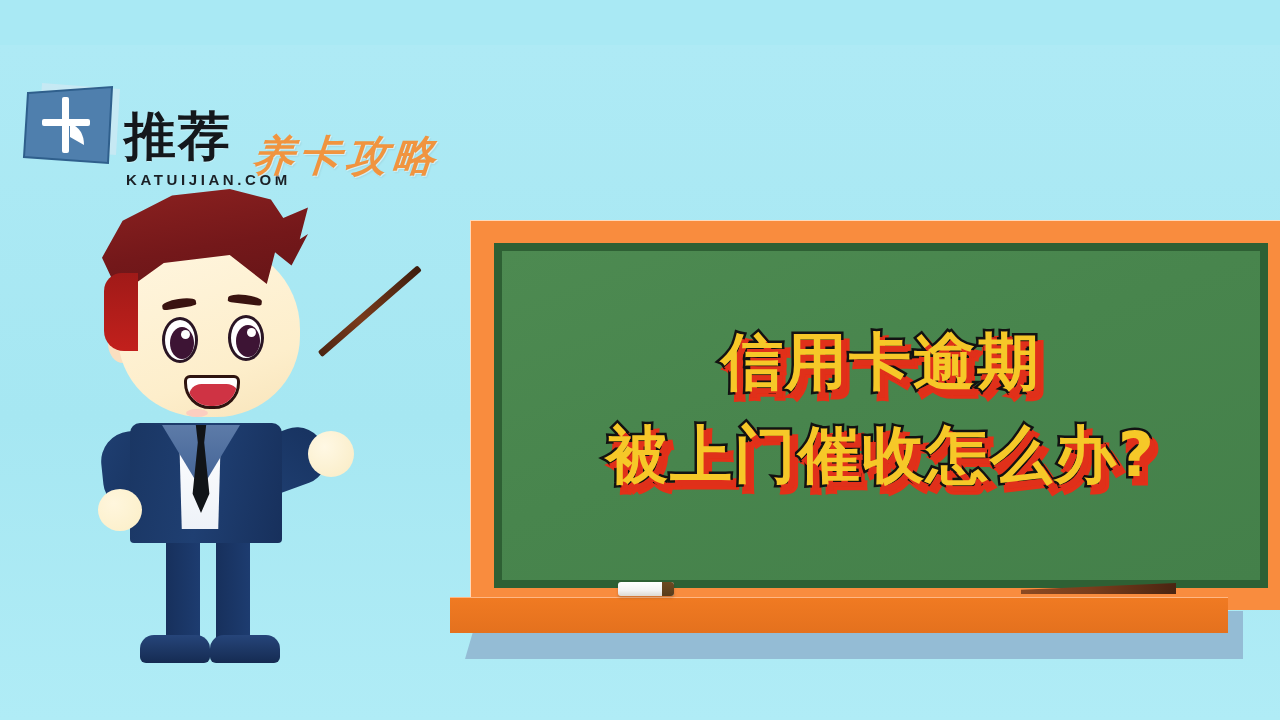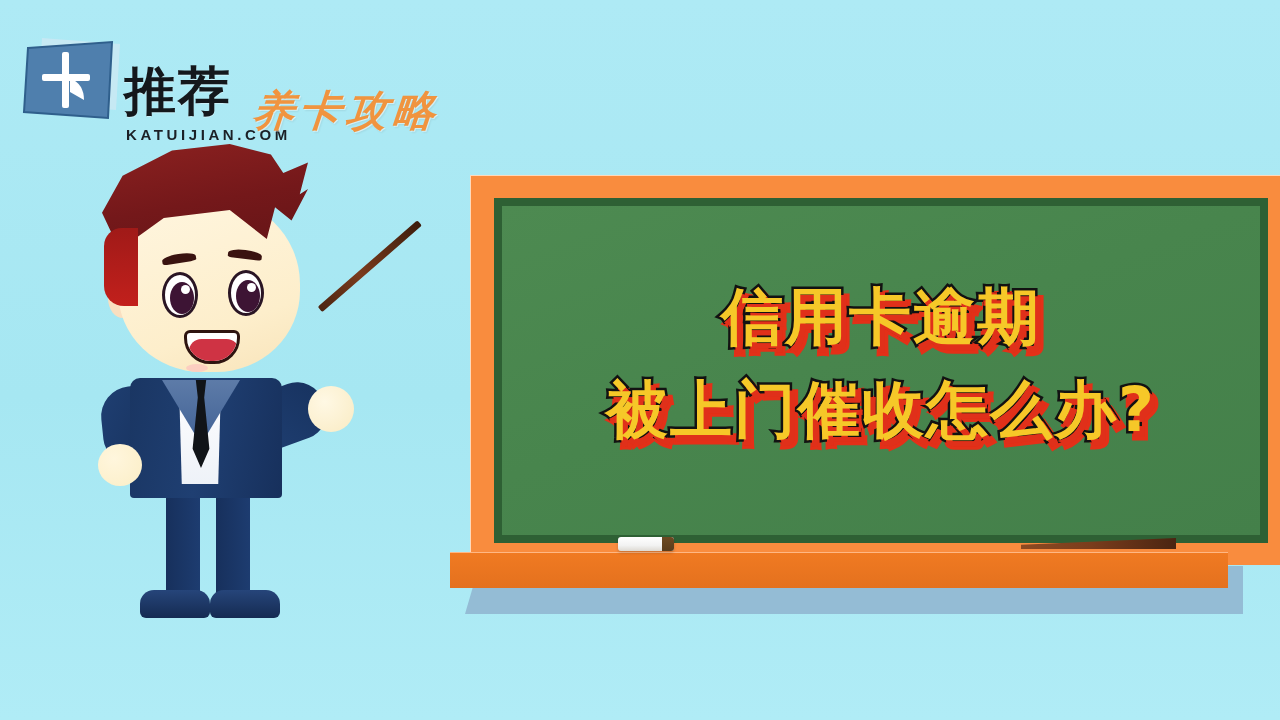--- a/index.html
+++ b/index.html
@@ -8,20 +8,21 @@
     font-family:"Liberation Sans", sans-serif;
     background:#a9e9f4;
     position:relative;
   }
 
   
   #stage {
     position:absolute; inset:0;
     background:linear-gradient(180deg,#aeeaf5 0%,#a6e7f2 55%,#b0ecf6 100%);
     overflow:hidden;
+    margin-top:45px;
   }
 
   
   #brand { position:absolute; left:14px; top:28px; width:440px; height:110px; }
 
   #brand-logo { position:absolute; left:6px; top:6px; width:104px; height:98px; }
 
   #brand-title {
     position:absolute; left:110px; top:38px;
     font-family:"Liberation Serif", serif;

